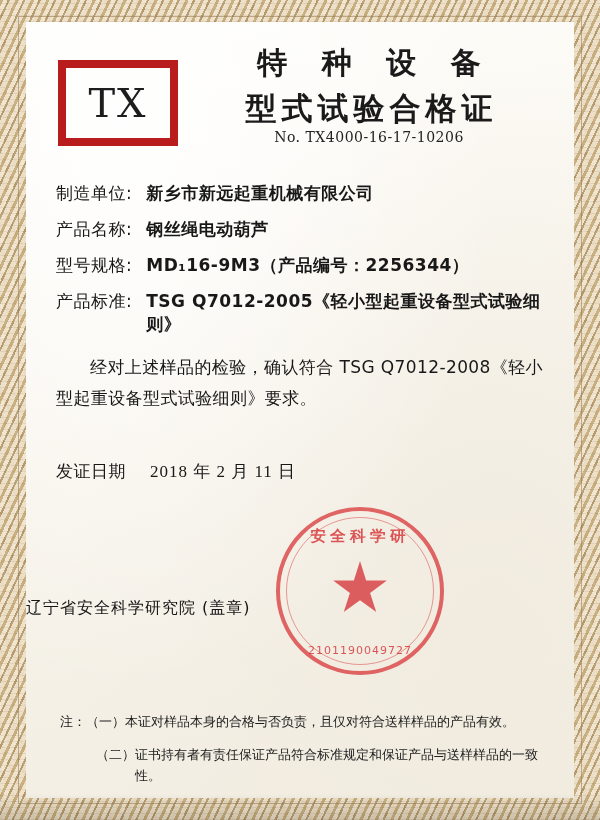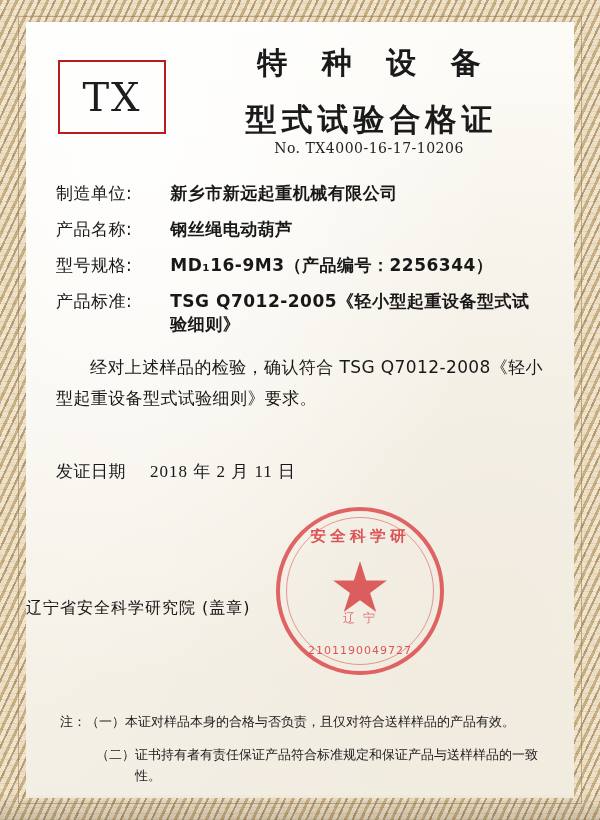--- a/index.html
+++ b/index.html
@@ -94,21 +94,21 @@
     height: 100%;
   }
 
   
   .tx-box {
     position: absolute;
     left: 32px;
     top: 38px;
     width: 104px;
     height: 70px;
-    border: 2px solid #b91c1c;
+    border: 8px solid #b91c1c;
     display: flex;
     align-items: center;
     justify-content: center;
   }
   .tx-box span {
     font-family: "DejaVu Serif", "Liberation Serif", serif;
     font-size: 40px;
     letter-spacing: 2px;
     color: #1d1d1d;
   }
@@ -130,21 +130,21 @@
     text-indent: 12px;
   }
   .title-line2 {
     font-family: "DejaVu Serif", "Liberation Serif", serif;
     font-weight: bold;
     font-size: 31px;
     letter-spacing: 5px;
     color: #1a1a1a;
     line-height: 1.35;
     text-indent: 5px;
-    margin-top: 17px;
+    margin-top: 6px;
   }
   .cert-no {
     font-family: "DejaVu Serif", "Liberation Serif", serif;
     font-size: 14px;
     color: #222;
     letter-spacing: 0.5px;
     margin-top: 0;
   }
 
   
@@ -154,21 +154,20 @@
     top: 160px;
     width: 490px;
   }
   .field-row {
     display: flex;
     align-items: baseline;
     margin-bottom: 13px;
     font-family: "DejaVu Sans", "Liberation Sans", sans-serif;
     font-size: 17px;
     color: #181818;
-    gap: 24px;
   }
   .field-label {
     flex: 0 0 auto;
     letter-spacing: 0.5px;
     font-size: 17px;
   }
   .field-value {
     flex: 1 1 auto;
     margin-left: 14px;
     font-weight: bold;
@@ -354,21 +353,20 @@
       <div class="body-para">经对上述样品的检验，确认符合 TSG Q7012-2008《轻小型起重设备型式试验细则》要求。</div>
 
       <div class="issue-date">
         <div class="label">发证日期</div>
         <div class="value">2018 年 2 月 11 日</div>
       </div>
 
       <div class="seal">
         <div class="seal-top-text">安全科学研</div>
         <div class="seal-star"></div>
-        <div class="seal-mid-text">辽  宁</div>
         <div class="seal-bottom-text">2101190049727</div>
       </div>
 
       <div class="issuer">辽宁省安全科学研究院 (盖章)</div>
 
       <div class="notes">
         <div class="note-row first">
           <div class="note-prefix">注：（一）</div>
           <div class="note-text">本证对样品本身的合格与否负责，且仅对符合送样样品的产品有效。</div>
         </div>

